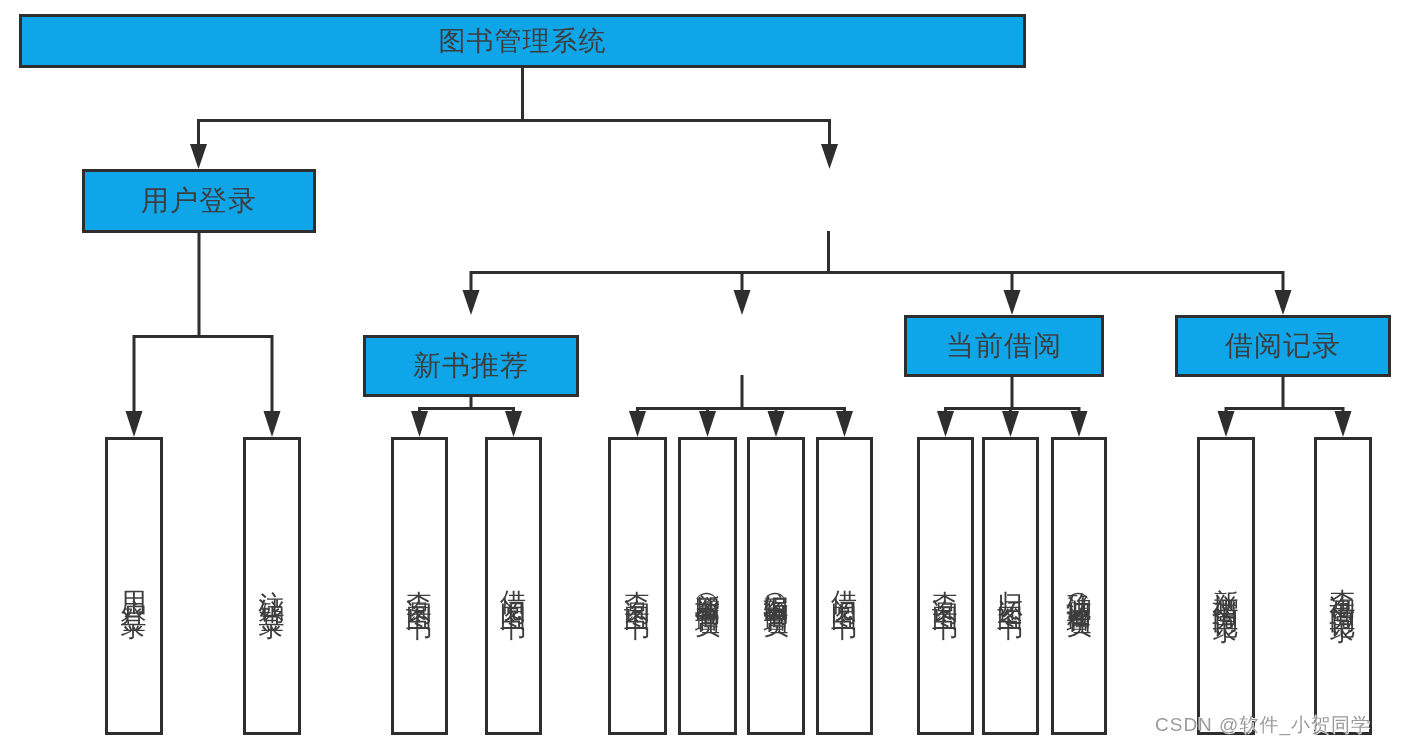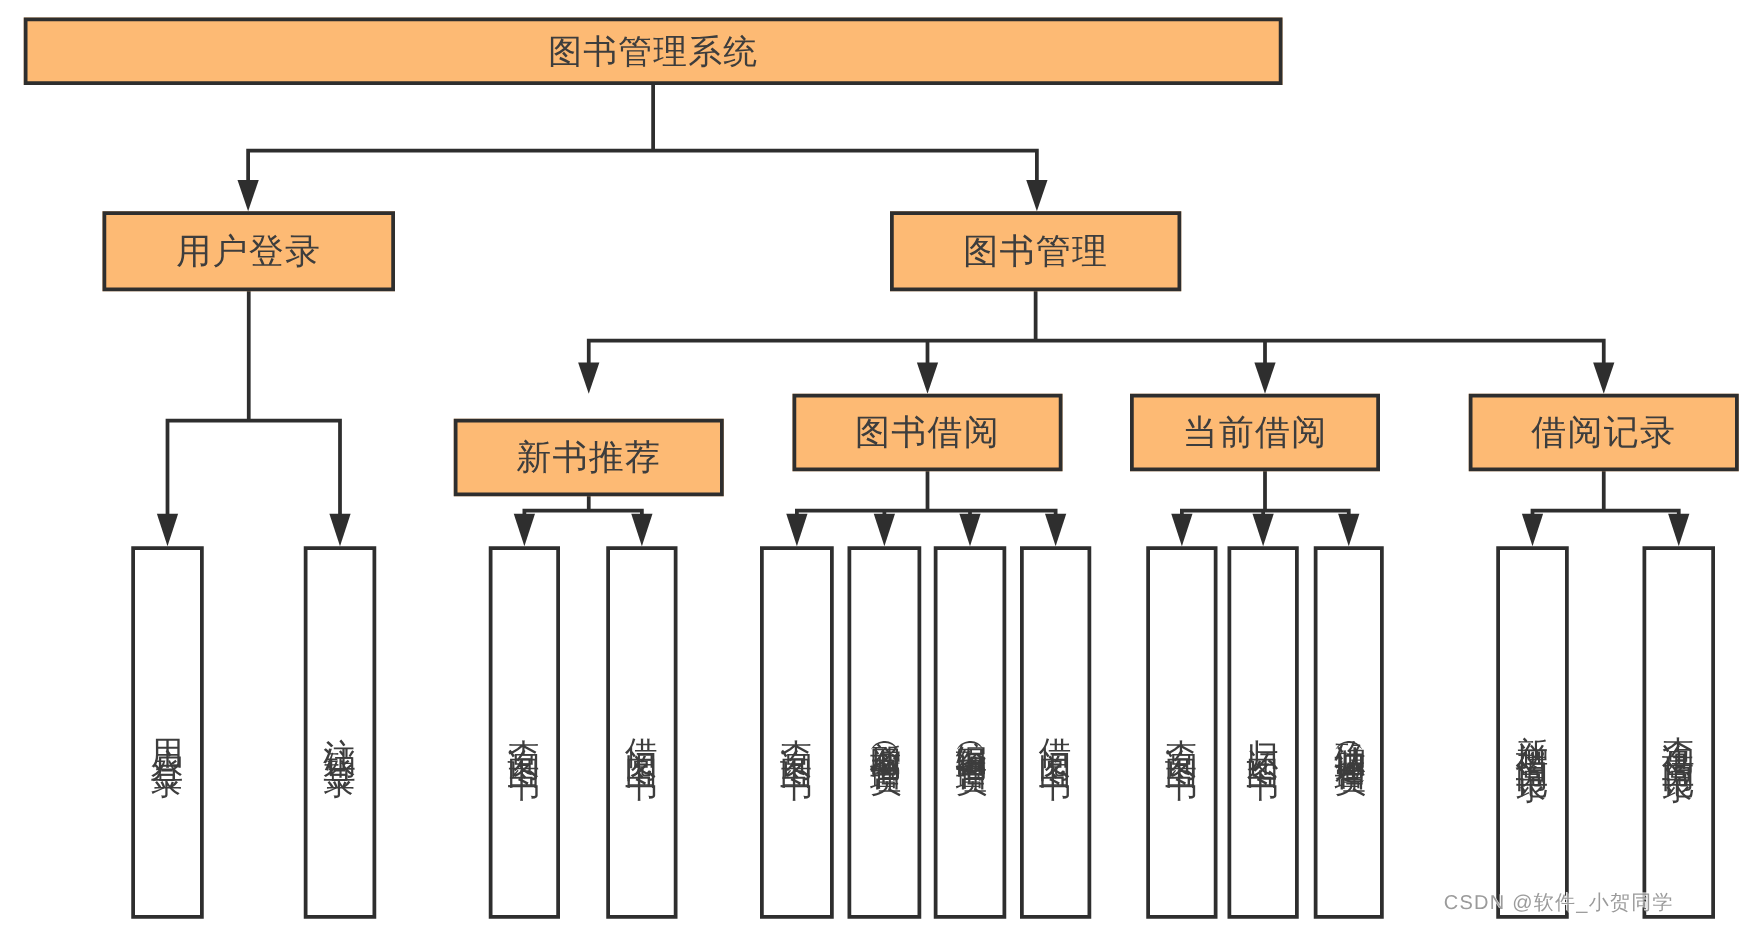--- a/index.html
+++ b/index.html
@@ -4,37 +4,37 @@
 <style>
   html,body{margin:0;padding:0;background:#ffffff;}
   body{
     width:1405px;height:747px;position:relative;overflow:hidden;
     font-family:"Liberation Sans","DejaVu Sans",sans-serif;
   }
   .stage{position:absolute;inset:0;}
   .connectors{position:absolute;left:0;top:0;width:1405px;height:747px;}
   .box{
     position:absolute;box-sizing:border-box;
-    border:3px solid #2e2e2e;background:#fdba74;
+    border:3px solid #2e2e2e;background:#0ea5e9;
     display:flex;align-items:center;justify-content:center;
     font-size:28px;color:#3d3d3d;letter-spacing:1px;white-space:nowrap;
   }
   .box.root{font-size:27px;}
   .leaf{
     position:absolute;box-sizing:border-box;top:437px;height:298px;
     border:3px solid #2e2e2e;background:#ffffff;
     display:flex;align-items:center;justify-content:center;
     writing-mode:vertical-rl;text-orientation:mixed;
     font-size:26px;letter-spacing:8px;color:#3d3d3d;line-height:1;
   }
   .leaf.long{font-size:25px;letter-spacing:3px;}
   .leaf.mid{letter-spacing:6px;}
   .watermark{
     position:absolute;left:1155px;top:712px;
-    font-size:16px;color:#9b9b9b;letter-spacing:1px;white-space:nowrap;
+    font-size:19px;color:#9b9b9b;letter-spacing:1px;white-space:nowrap;
     text-shadow:1px 1px 0 rgba(255,255,255,.85),-1px -1px 0 rgba(255,255,255,.85);
   }
 </style>
 </head>
 <body>
 
 <div class="stage">
 
   <svg class="connectors" viewBox="0 0 1405 747" xmlns="http://www.w3.org/2000/svg">
     <g stroke="#2e2e2e" stroke-width="3" fill="none">
@@ -79,24 +79,22 @@
       <polygon points="1070.5,411 1087.5,411 1079,437"></polygon>
 
       <polygon points="1217.5,411 1234.5,411 1226,437"></polygon>
       <polygon points="1334.5,411 1351.5,411 1343,437"></polygon>
     </g>
   </svg>
 
   <div class="box root" style="left:19px;top:14px;width:1007px;height:54px;">图书管理系统</div>
 
   <div class="box" style="left:82px;top:169px;width:234px;height:64px;">用户登录</div>
-  <div class="box" style="left:712px;top:169px;width:233px;height:64px;">图书管理</div>
 
   <div class="box" style="left:363px;top:315px;width:216px;height:62px;margin-top:20px;">新书推荐</div>
-  <div class="box" style="left:634px;top:315px;width:216px;height:62px;">图书借阅</div>
   <div class="box" style="left:904px;top:315px;width:200px;height:62px;">当前借阅</div>
   <div class="box" style="left:1175px;top:315px;width:216px;height:62px;font-family:Liberation Serif, serif;">借阅记录</div>
 
   <div class="leaf" style="left:105px;width:58px;">用户登录</div>
   <div class="leaf" style="left:243px;width:58px;">注销登录</div>
 
   <div class="leaf" style="left:391px;width:57px;">查询图书</div>
   <div class="leaf" style="left:485px;width:57px;">借阅图书</div>
 
   <div class="leaf" style="left:608px;width:59px;">查询图书</div>

